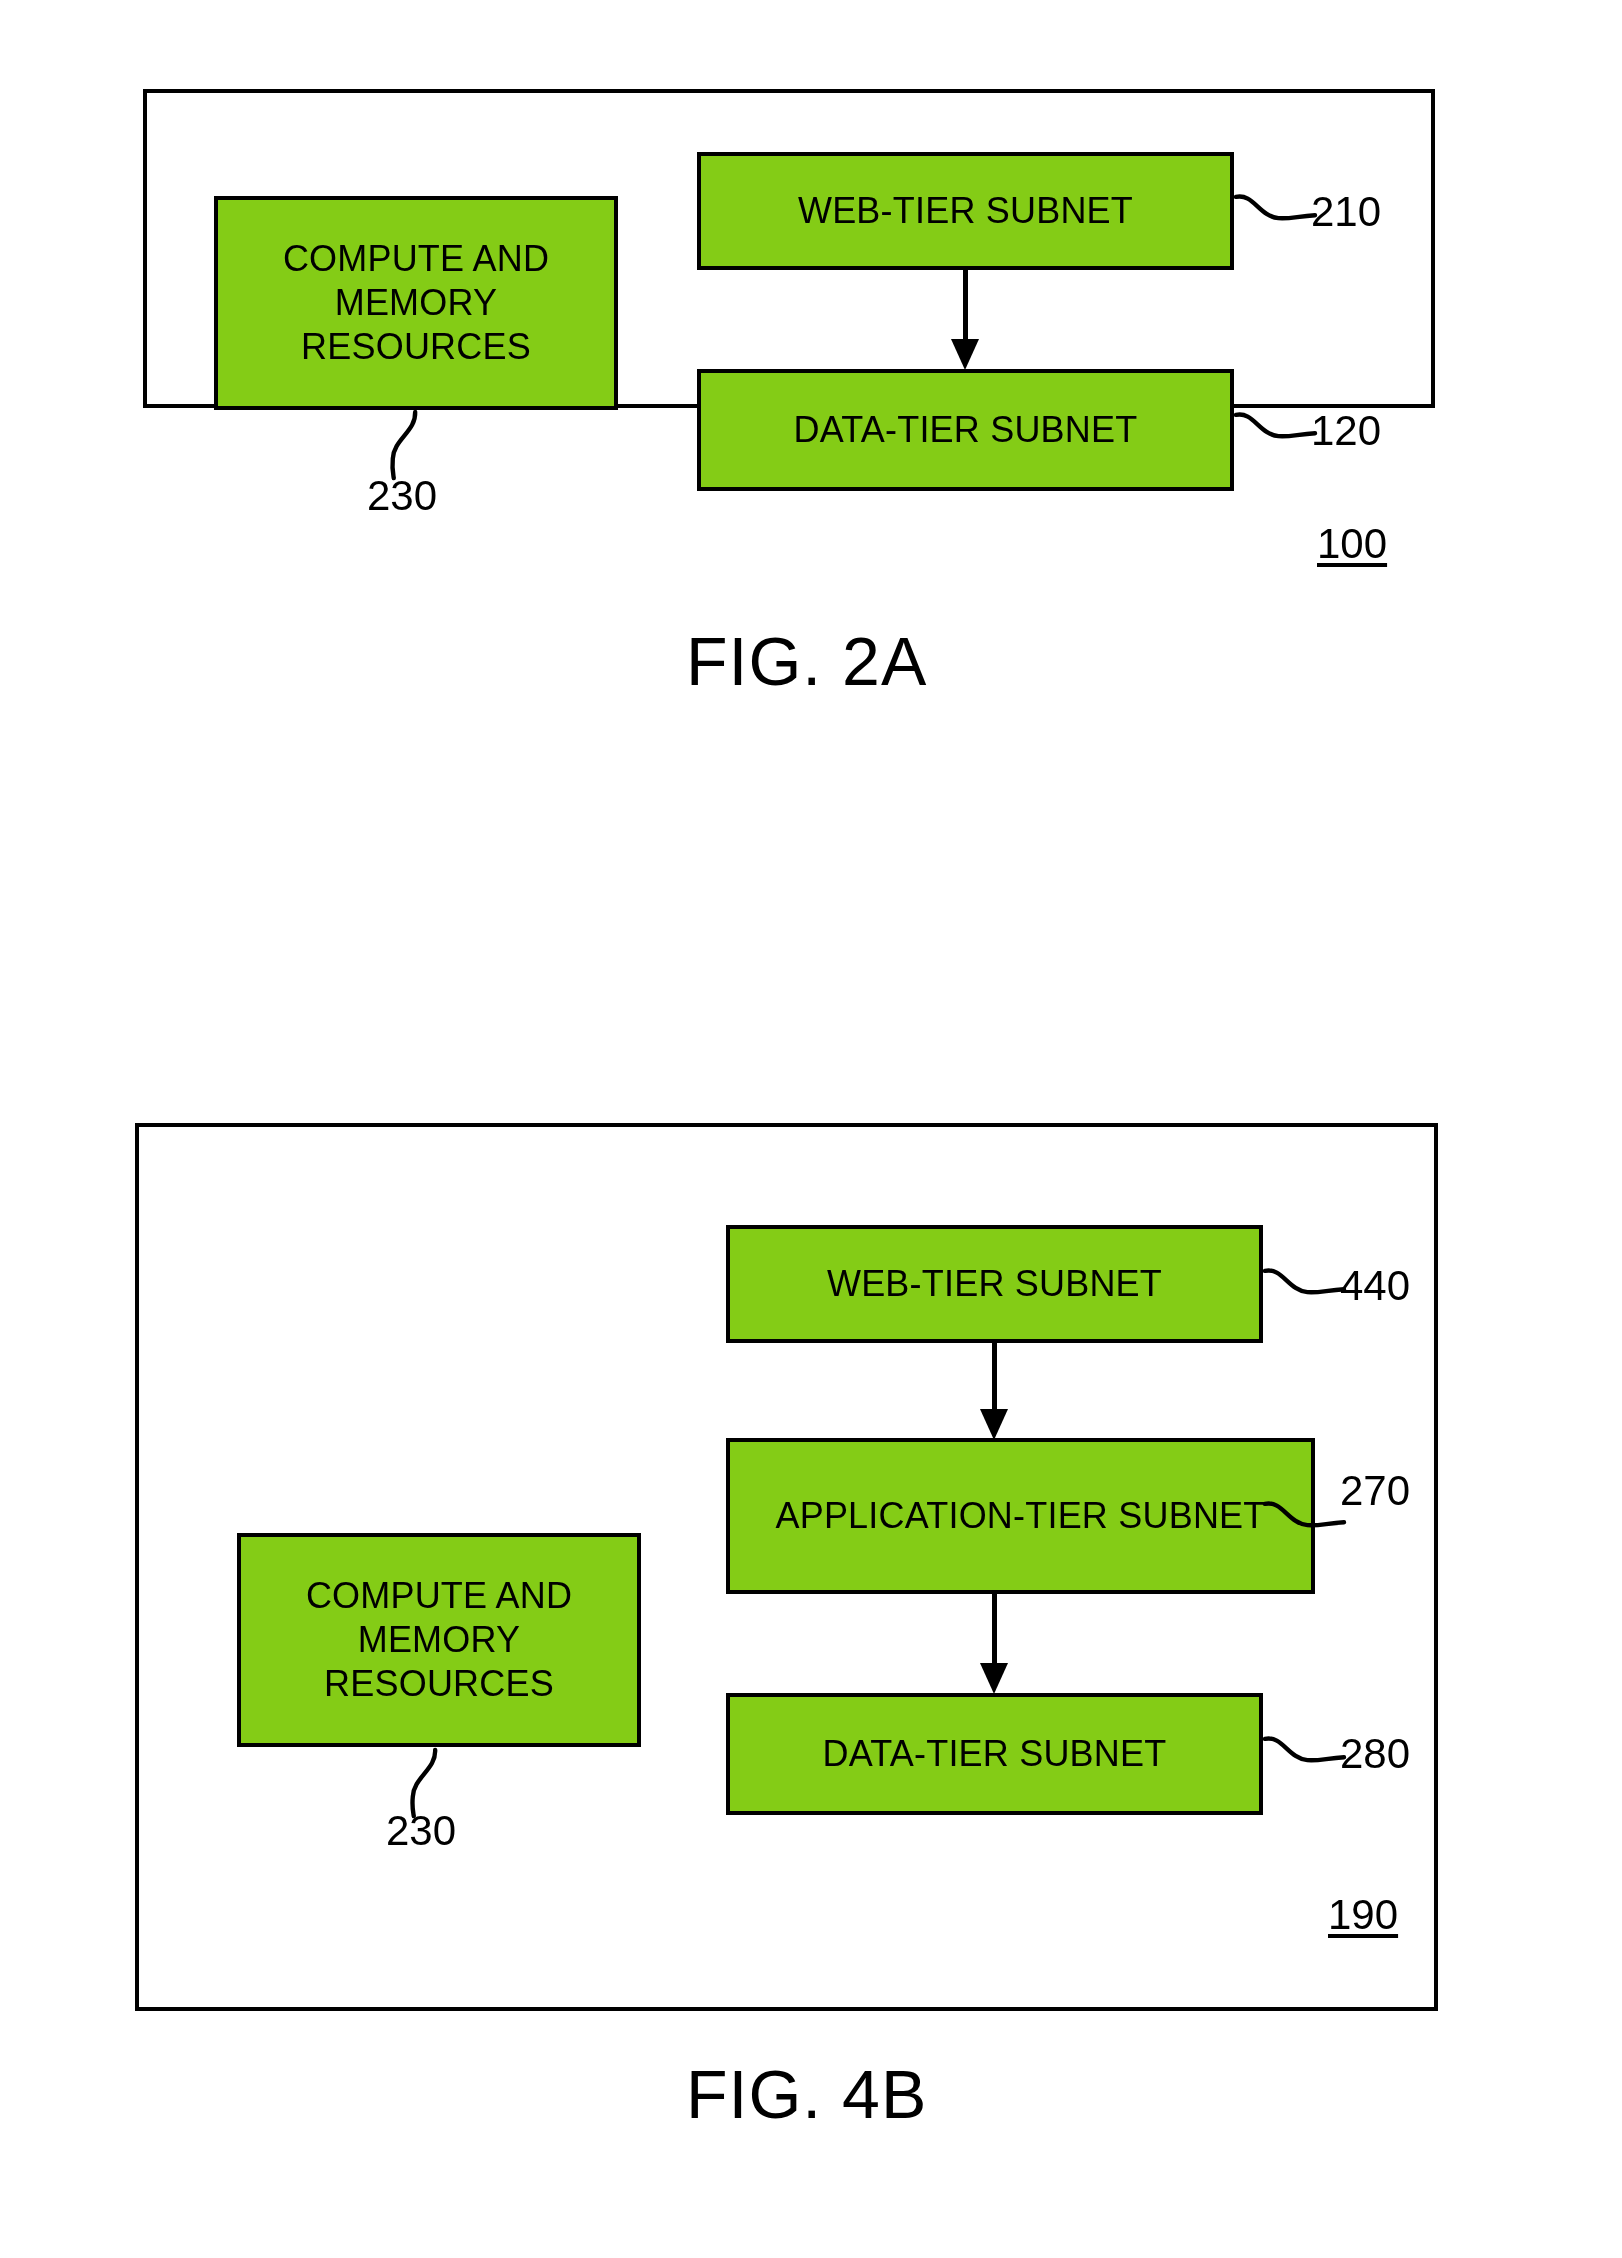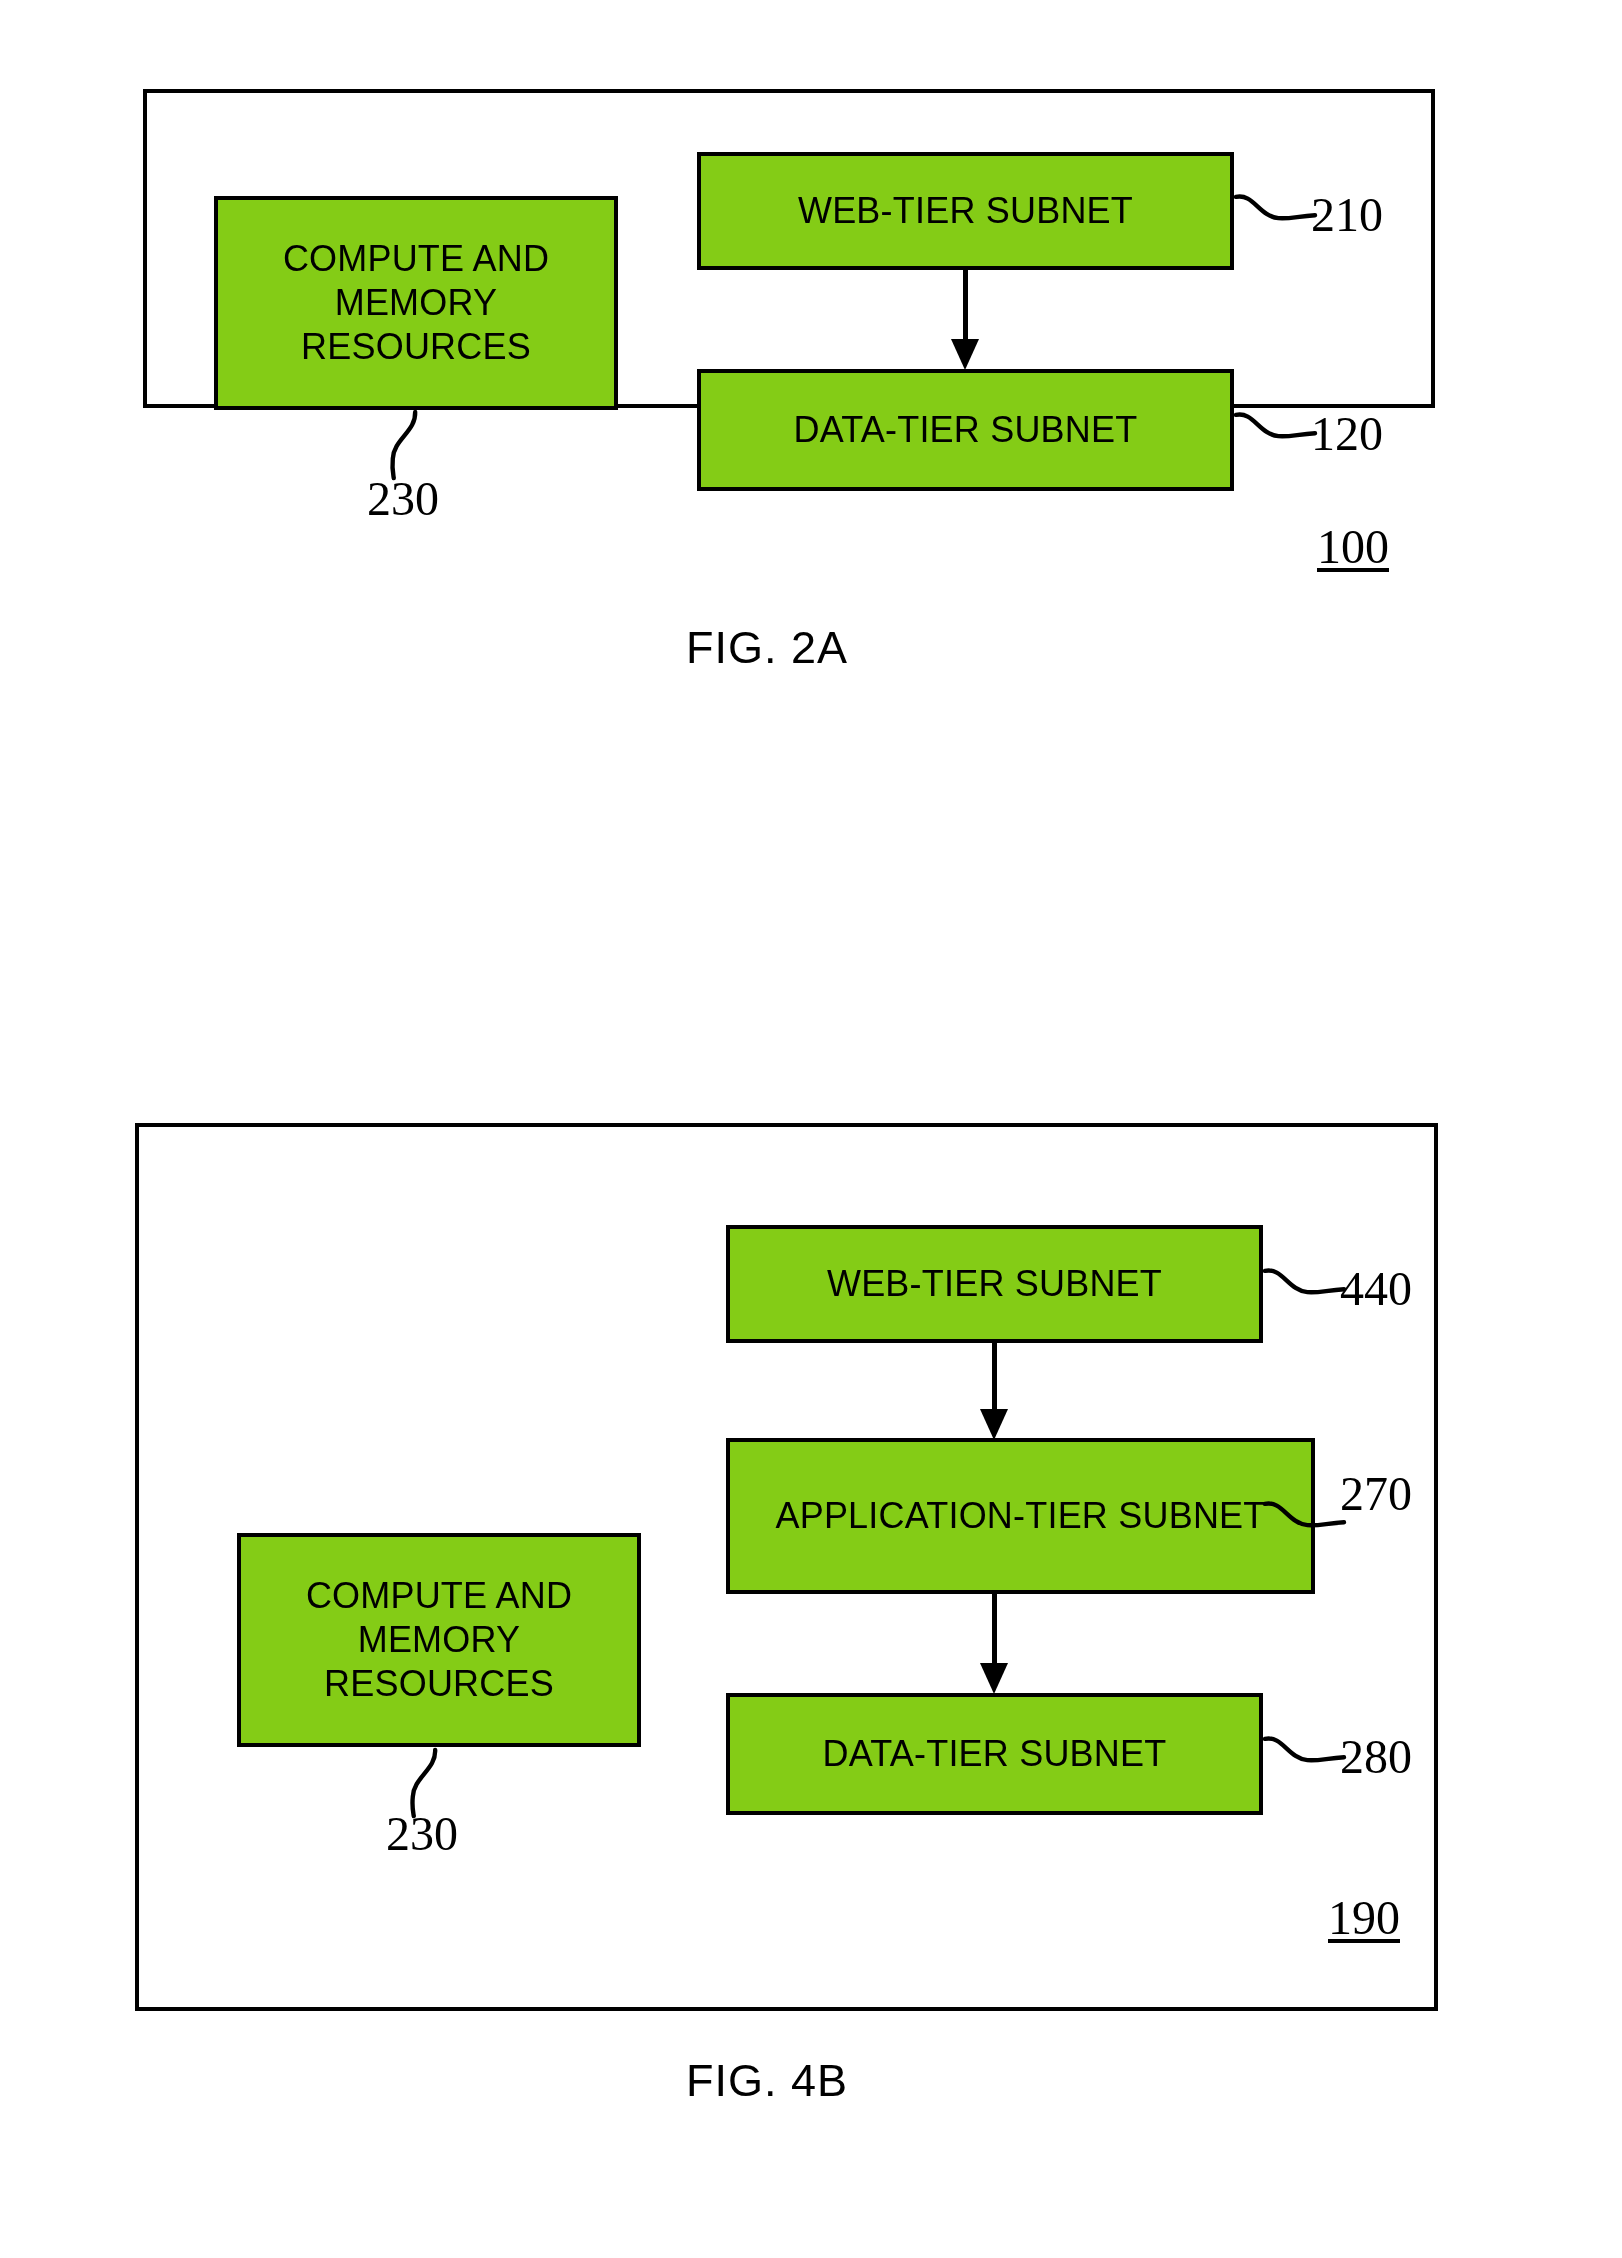--- a/index.html
+++ b/index.html
@@ -91,24 +91,23 @@
 
   #fig2b-arrow1 { left: 980px; top: 1343px; width: 29px; height: 97px; }
   #fig2b-arrow1 .shaft { height: 68px; }
 
   #fig2b-arrow2 { left: 980px; top: 1594px; width: 29px; height: 100px; }
   #fig2b-arrow2 .shaft { height: 71px; }
 
   
   .ref-num {
     position: absolute;
-    font-size: 48px;
+    font-size: 42px;
     line-height: 1;
     white-space: nowrap;
-    font-family: Liberation Serif, serif;
   }
   .ref-num.underlined {
     text-decoration: underline;
     text-underline-offset: 4.8px;
     text-decoration-thickness: 3.9px;
   }
 
   #ref-210 { left: 1311px; top: 191px; }
   #ref-220 { left: 1311px; top: 410px; }
   #ref-200 { left: 1317px; top: 523px; }
@@ -135,21 +134,21 @@
   #lead-220 { left: 1234px; top: 409px;  width: 83px; height: 35px; }
   #lead-260 { left: 1263px; top: 1265px; width: 83px; height: 35px; }
   #lead-270 { left: 1263px; top: 1498px; width: 83px; height: 35px; }
   #lead-280 { left: 1263px; top: 1733px; width: 83px; height: 35px; }
   #lead-230a { left: 386px; top: 410px;  width: 35px; height: 70px; }
   #lead-230b { left: 406px; top: 1748px; width: 35px; height: 70px; }
 
   
   .fig-caption {
     position: absolute;
-    font-size: 45px;
+    font-size: 68px;
     letter-spacing: 1px;
     white-space: nowrap;
   }
   #caption-2a { left: 686px;  top: 622px; }
   #caption-2b { left: 686px;  top: 2055px; }
 </style>
 </head>
 <body>
 
 <div class="figure-stage">

